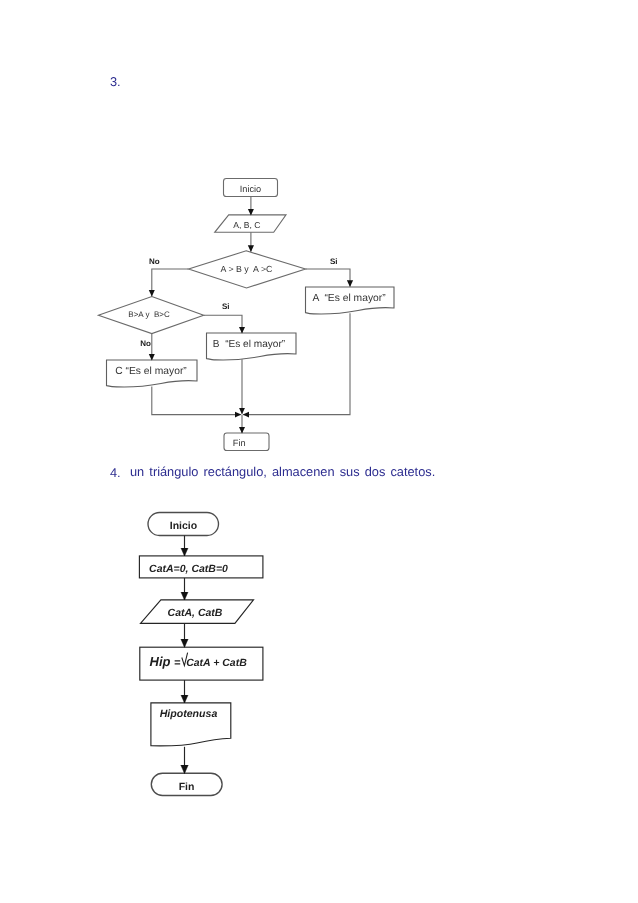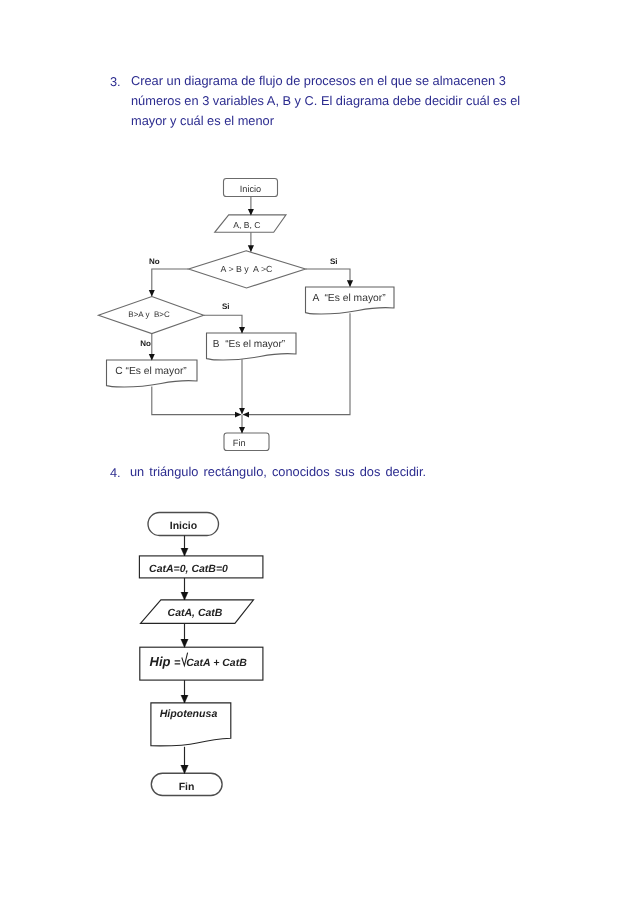--- a/index.html
+++ b/index.html
@@ -8,25 +8,20 @@
   .qtext{position:absolute;color:#2c2c8f;font-size:12.8px;line-height:20px;}
   .qnum{position:absolute;color:#2c2c8f;font-size:12.8px;}
   svg{position:absolute;left:0;top:0;overflow:visible;}
   svg text{white-space:pre;}
 </style>
 </head>
 <body>
 
 <div class="page">
   <div class="qnum" style="left:110px;top:74px;">3.</div>
-  <div class="qtext" style="left:131px;top:71px;">
-    <div>Crear un diagrama de flujo de procesos en el que se almacenen 3</div>
-    <div>números en 3 variables A, B y C. El diagrama debe decidir cuál es el</div>
-    <div>mayor y cuál es el menor</div>
-  </div>
 
   <svg class="fc1" width="638" height="903" viewBox="0 0 638 903">
     <defs>
       <marker id="ah" markerWidth="7" markerHeight="7" refX="6.2" refY="3.5" orient="auto" markerUnits="userSpaceOnUse">
         <path d="M0,0.4 L6.6,3.5 L0,6.6 z" fill="#111"></path>
       </marker>
     </defs>
     <g stroke="#6b6b6b" stroke-width="1.1" fill="none">
       <rect x="223.5" y="178.5" width="54" height="18" rx="2.8"></rect>
       <path d="M228.7,214.9 L286,214.9 L273.7,232.3 L214.7,232.3 Z"></path>
@@ -98,15 +93,15 @@
       <text x="188.5" y="572" font-size="10.5" text-anchor="middle">CatA=0, CatB=0</text>
       <text x="195" y="616" font-size="10.5" text-anchor="middle">CatA, CatB</text>
       <text x="188.5" y="717" font-size="10.6" text-anchor="middle">Hipotenusa</text>
       <text x="186.5" y="789.5" font-size="10.5" text-anchor="middle" font-style="normal">Fin</text>
       <text x="149.5" y="666" font-size="13"><tspan>Hip </tspan><tspan font-size="11">=</tspan><tspan fill="none">√</tspan><tspan font-size="10.5" dx="-1.5">CatA + CatB</tspan></text>
       <path d="M181.8,657.5 L184.4,665.6 L187.6,652.6" stroke="#1f1f1f" stroke-width="1.05" fill="none" stroke-linecap="butt" stroke-linejoin="miter"></path>
     </g>
   </svg>
 
   <div class="qtext" style="left:130px;top:462px;word-spacing:1.55px;">
-    <div>un triángulo rectángulo, conocidos sus dos decidir.</div>
+    <div>un triángulo rectángulo, almacenen sus dos catetos.</div>
   </div>
 </div>
 
 </body></html>

